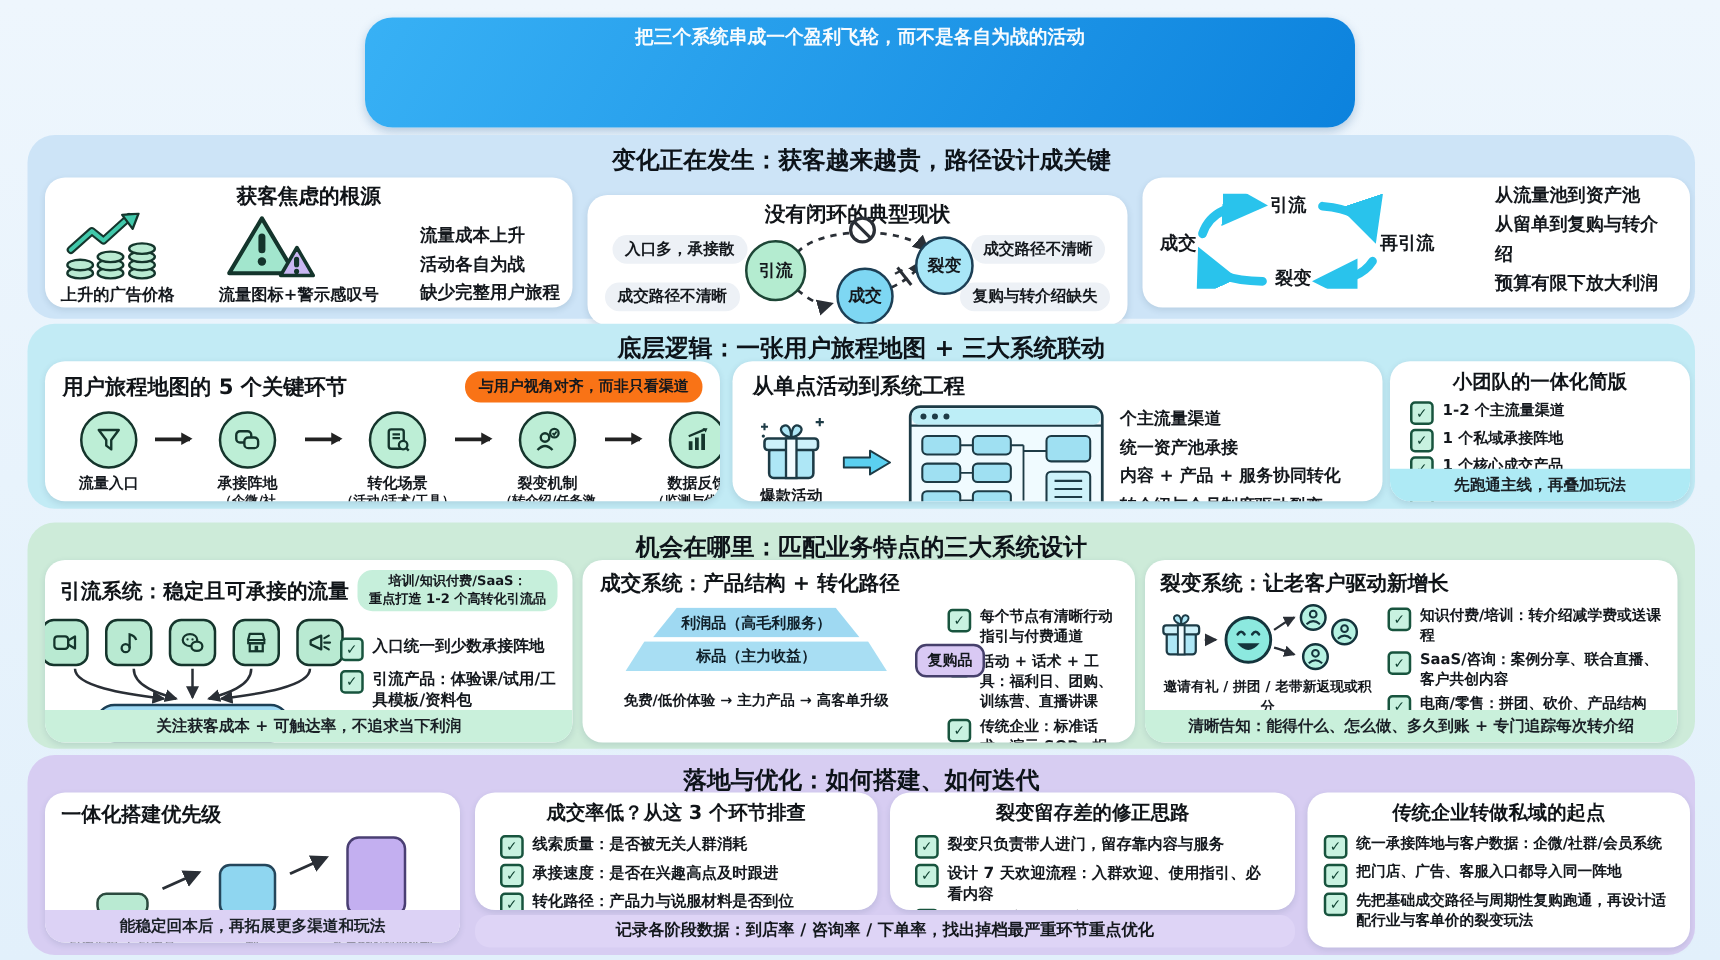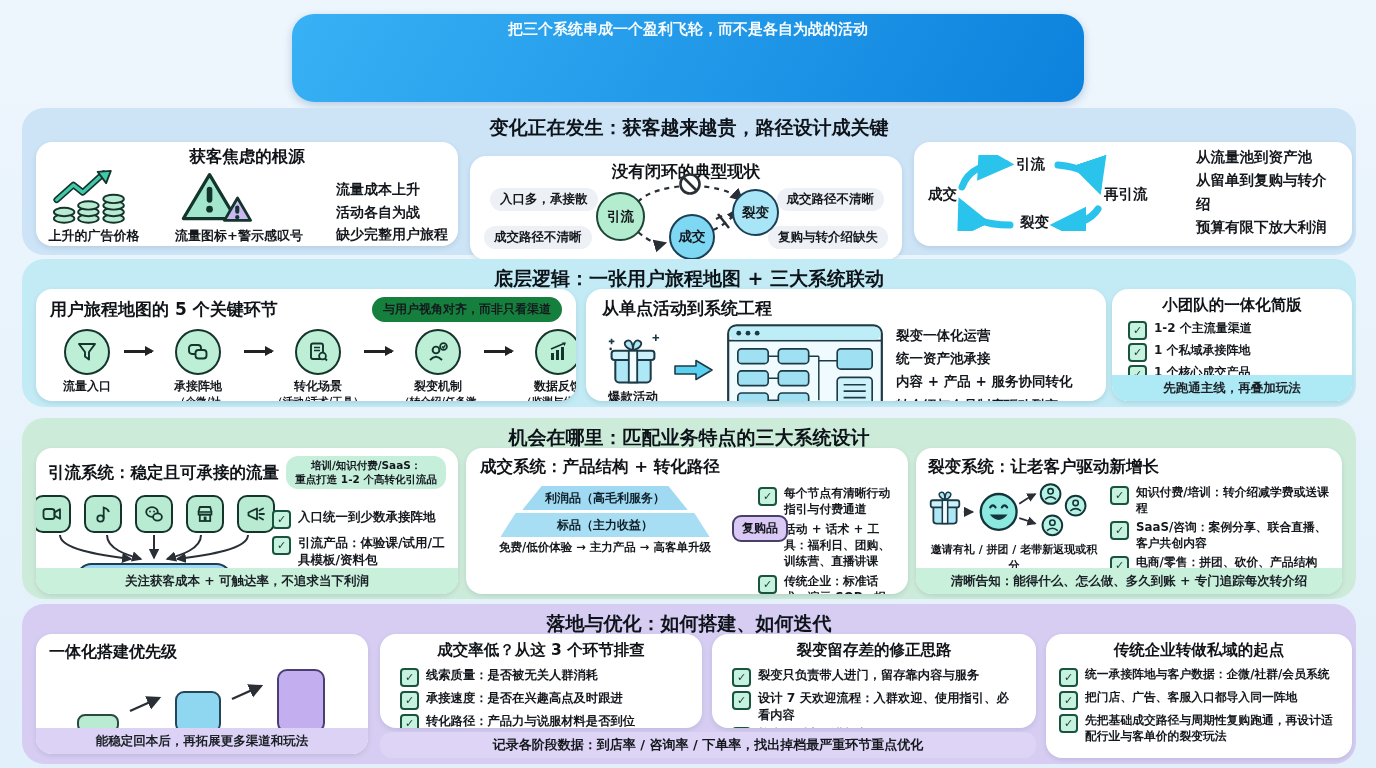--- a/index.html
+++ b/index.html
@@ -54,21 +54,21 @@
   .node{position:absolute;border-radius:50%;display:flex;align-items:center;justify-content:center;
     font-size:13.5px;font-weight:900;}
   
   .s1c3{left:892px;top:34px;width:438px;height:104px;padding:4px 12px;box-sizing:border-box;}
   .s1c3 .row{display:flex;align-items:center;}
   .cyc{position:relative;width:252px;height:76px;flex:none;}
   .cyc span{position:absolute;font-size:14.5px;font-weight:900;}
   
   .s2c1{left:14px;top:30px;width:540px;height:112px;padding:8px 14px;box-sizing:border-box;}
   .s2c1 .trow{display:flex;justify-content:space-between;align-items:center;}
-  .tag-cyan{background:#15803d;border-radius:14px;padding:4px 11px;font-size:12px;font-weight:900;}
+  .tag-cyan{background:#f97316;border-radius:14px;padding:4px 11px;font-size:12px;font-weight:900;}
   .steps{display:flex;margin-top:7px;}
   .stepc{width:92px;flex:none;display:flex;flex-direction:column;align-items:center;}
   .stepc:first-child{width:74px;}
   .icirc{width:42px;height:42px;border-radius:50%;background:#bdeed6;border:2.5px solid #15352c;
     display:flex;align-items:center;justify-content:center;flex:none;}
   .slbl{font-size:12px;font-weight:900;text-align:center;line-height:1.3;margin-top:4px;}
   .ssub{font-size:10.5px;font-weight:800;text-align:center;line-height:1.25;}
   .sarr{width:28px;flex:none;margin-top:21px;}
   
   .s2c2{left:564px;top:30px;width:520px;height:112px;padding:8px 16px;box-sizing:border-box;}
@@ -94,21 +94,21 @@
   .foot-green{background:#c9f0db;}
   .s3c2{left:444px;top:30px;width:442px;height:146px;padding:8px 14px;box-sizing:border-box;}
   .pyr{position:relative;width:250px;}
   .prow{margin:0 auto 3px;height:24px;line-height:24px;text-align:center;
     font-size:12px;font-weight:900;color:#10202a;}
   .prow1{width:176px;background:#9fd9f2;clip-path:polygon(14% 0,86% 0,97% 100%,3% 100%);}
   .prow2{width:218px;background:#a8def3;clip-path:polygon(9% 0,91% 0,98% 100%,2% 100%);}
   .prow3{width:258px;background:#b7ecd3;clip-path:polygon(6% 0,94% 0,100% 100%,0 100%);}
   .sidepill{position:absolute;right:-58px;top:29px;background:#d9c9f4;border:2px solid #46406b;
     border-radius:9px;padding:3px 8px;font-size:12px;font-weight:900;}
-  .flowtxt{font-size:11.5px;font-weight:900;margin-top:3px;text-align:center;width:250px;}
+  .flowtxt{font-size:11.5px;font-weight:900;margin-top:16px;text-align:center;width:250px;}
   .s3c2 .chks{width:198px;}
   .s3c2 .chk{margin:4px 0;}
   .s3c2 .chk .txt{font-size:11.8px;}
   .s3c3{left:894px;top:30px;width:426px;height:146px;padding:8px 12px;box-sizing:border-box;}
   .s3c3 .chks{width:222px;}
   .s3c3 .chk{margin:3px 0;}
   .s3c3 .chk .txt{font-size:11.8px;}
   .fcap{font-size:11px;font-weight:900;text-align:center;line-height:1.45;margin-top:2px;}
   
   .s4c1{left:14px;top:30px;width:332px;height:120px;padding:8px 13px;box-sizing:border-box;}
@@ -346,21 +346,21 @@
           <line x1="89" y1="35" x2="100" y2="35" stroke="#1d3b46" stroke-width="1.6"></line>
           <line x1="100" y1="35" x2="100" y2="83" stroke="#1d3b46" stroke-width="1.6"></line>
           <line x1="100" y1="40" x2="120" y2="40" stroke="#1d3b46" stroke-width="1.6"></line>
           <rect x="120" y="27" width="38" height="22" rx="4" fill="#9fe0f2" stroke="#1d3b46" stroke-width="1.8"></rect>
           <rect x="120" y="58" width="38" height="32" rx="4" fill="#cdf2fa" stroke="#1d3b46" stroke-width="1.8"></rect>
           <line x1="127" y1="66" x2="151" y2="66" stroke="#1d3b46" stroke-width="1.8"></line>
           <line x1="127" y1="73" x2="151" y2="73" stroke="#1d3b46" stroke-width="1.8"></line>
           <line x1="127" y1="80" x2="151" y2="80" stroke="#1d3b46" stroke-width="1.8"></line>
         </svg>
         <div class="pts2">
-          <div>裂变一体化运营</div>
+          <div>个主流量渠道</div>
           <div>统一资产池承接</div>
           <div>内容 + 产品 + 服务协同转化</div>
           <div>转介绍与会员制度驱动裂变</div>
         </div>
       </div>
     </div>
 
     <div class="card s2c3">
       <div class="card-title ctr" style="font-size:15.5px;">小团队的一体化简版</div>
       <div style="padding:2px 4px 0;">

